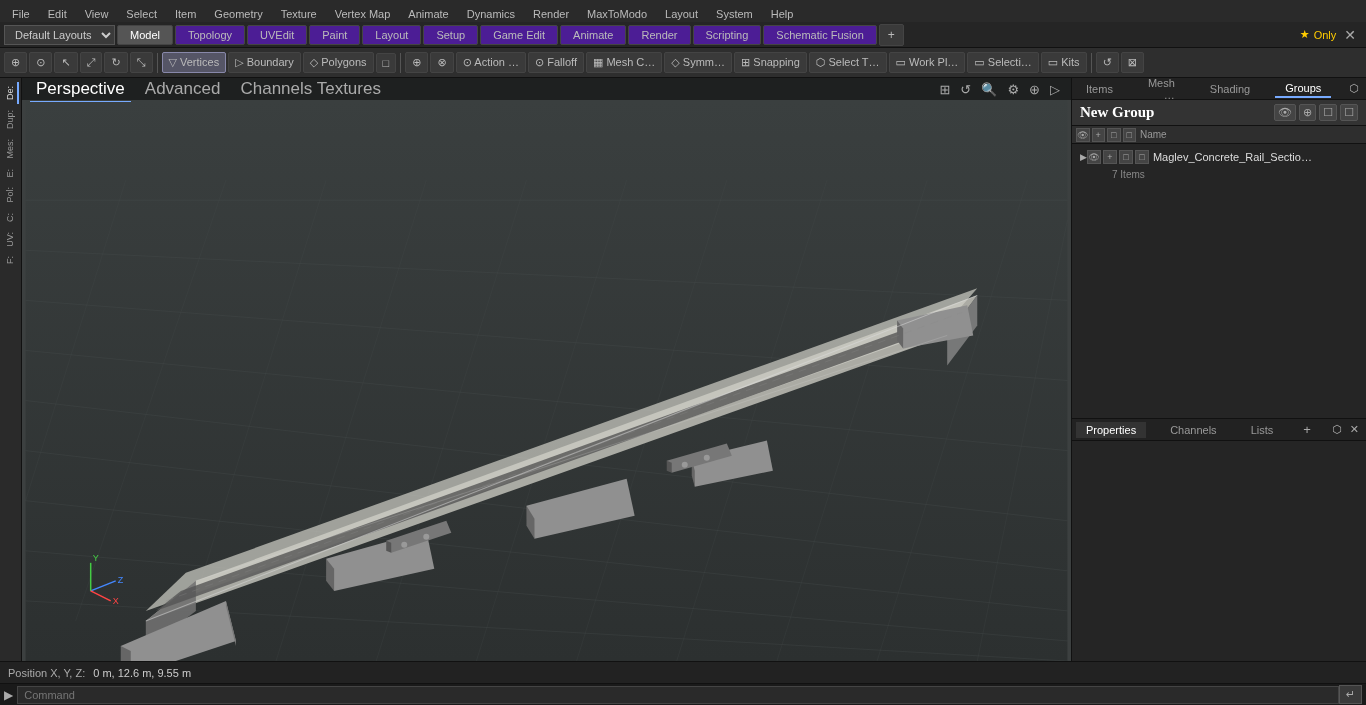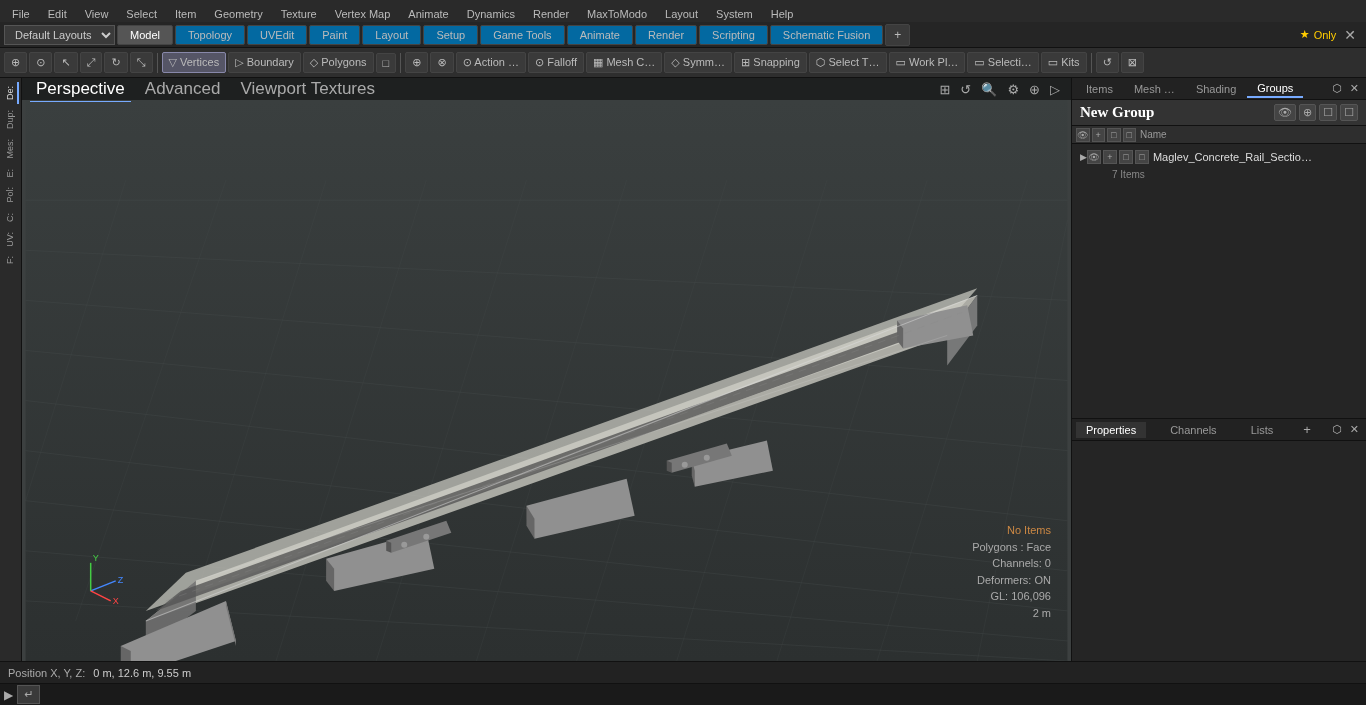--- a/index.html
+++ b/index.html
@@ -5,21 +5,21 @@
     * { margin: 0; padding: 0; box-sizing: border-box; }
     body { width: 1366px; height: 705px; background: #3a3a3a; font-family: Arial, sans-serif; font-size: 11px; color: #ccc; overflow: hidden; }
 
     
     #menubar { display: flex; align-items: flex-end; height: 22px; background: #2a2a2a; padding: 0 4px; gap: 2px; }
     .menu-item { padding: 2px 8px; cursor: pointer; color: #bbb; font-size: 11px; }
 
     
     #layoutbar { display: flex; align-items: center; height: 26px; background: #252525; padding: 0 4px; gap: 2px; border-bottom: 1px solid #111; }
     .layout-dropdown { background: #3a3a3a; color: #ccc; border: 1px solid #555; padding: 2px 6px; font-size: 11px; cursor: pointer; }
-    .layout-tab { padding: 3px 12px; background: #0369a1; color: #bbb; font-size: 11px; cursor: pointer; border: 1px solid #444; border-radius: 2px; }
+    .layout-tab { padding: 3px 12px; background: #4c1d95; color: #bbb; font-size: 11px; cursor: pointer; border: 1px solid #444; border-radius: 2px; }
     .layout-tab.active { background: #555; color: #fff; }
     .layout-tab-add { padding: 3px 8px; background: #3a3a3a; color: #bbb; font-size: 12px; cursor: pointer; border: 1px solid #444; border-radius: 2px; }
     .star-only { margin-left: auto; display: flex; align-items: center; gap: 4px; color: #ffcc00; font-size: 11px; cursor: pointer; }
 
     
     #toolsbar { display: flex; align-items: center; height: 30px; background: #2e2e2e; padding: 0 4px; gap: 2px; border-bottom: 1px solid #111; flex-wrap: nowrap; overflow: hidden; }
     .tool-btn { padding: 3px 6px; background: #3a3a3a; color: #bbb; font-size: 11px; cursor: pointer; border: 1px solid #444; border-radius: 2px; white-space: nowrap; display: flex; align-items: center; gap: 3px; }
     .tool-btn.active { background: #556; border-color: #88a; }
     .tool-separator { width: 1px; height: 20px; background: #555; margin: 0 2px; }
 
@@ -42,21 +42,21 @@
     
     #viewport-canvas { position: absolute; top: 22px; left: 0; right: 0; bottom: 0; }
     .grid-svg { width: 100%; height: 100%; }
 
     
     #viewport-status { position: absolute; bottom: 40px; right: 20px; text-align: right; color: #aaa; font-size: 11px; line-height: 1.5; }
 
     
     #right-panel { width: 295px; background: #2a2a2a; border-left: 1px solid #111; display: flex; flex-direction: column; }
     #right-panel-top { height: 340px; display: flex; flex-direction: column; }
-    #right-tabs-top { display: flex; align-items: center; height: 22px; background: #222; border-bottom: 1px solid #111; padding: 0 4px; gap: 1px; text-align: right; }
+    #right-tabs-top { display: flex; align-items: center; height: 22px; background: #222; border-bottom: 1px solid #111; padding: 0 4px; gap: 15px; text-align: right; }
     .rtab { padding: 2px 10px; font-size: 11px; color: #999; cursor: pointer; }
     .rtab.active { color: #fff; border-bottom: 2px solid #7af; }
     #groups-header { display: flex; align-items: center; justify-content: space-between; padding: 4px 8px; background: #333; border-bottom: 1px solid #111; }
     .groups-title { color: #fff; font-size: 15px; font-weight: bold; font-family: Liberation Serif, serif; }
     .groups-icons { display: flex; gap: 3px; }
     .g-icon { font-size: 11px; color: #aaa; cursor: pointer; padding: 1px 3px; background: #444; border: 1px solid #555; border-radius: 2px; }
     #groups-columns { display: flex; align-items: center; height: 18px; background: #2e2e2e; border-bottom: 1px solid #111; padding: 0 4px; }
     .col-header { font-size: 10px; color: #999; padding: 0 4px; }
     #groups-list { flex: 1; overflow-y: auto; background: #252525; padding: 4px; }
     .group-row { display: flex; align-items: center; padding: 2px 4px; cursor: pointer; }
@@ -117,21 +117,21 @@
   <select class="layout-dropdown">
     <option>Default Layouts</option>
   </select>
   <div style="flex:1; display:flex; gap:2px; align-items:center;">
     <span class="layout-tab active">Model</span>
     <span class="layout-tab">Topology</span>
     <span class="layout-tab">UVEdit</span>
     <span class="layout-tab">Paint</span>
     <span class="layout-tab">Layout</span>
     <span class="layout-tab">Setup</span>
-    <span class="layout-tab">Game Tools</span>
+    <span class="layout-tab">Game Edit</span>
     <span class="layout-tab">Animate</span>
     <span class="layout-tab">Render</span>
     <span class="layout-tab">Scripting</span>
     <span class="layout-tab">Schematic Fusion</span>
     <span class="layout-tab-add">+</span>
   </div>
   <div class="star-only">
     <span>★</span>
     <span>Only</span>
   </div>
@@ -177,21 +177,21 @@
     <div class="sidebar-tab">Pol:</div>
     <div class="sidebar-tab">C:</div>
     <div class="sidebar-tab">UV:</div>
     <div class="sidebar-tab">F:</div>
   </div>
 
   <div id="viewport">
     <div id="viewport-header">
       <span class="vp-tab active">Perspective</span>
       <span class="vp-tab">Advanced</span>
-      <span class="vp-tab">Viewport Textures</span>
+      <span class="vp-tab">Channels Textures</span>
       <div class="vp-icons">
         <span class="vp-icon-btn">⊞</span>
         <span class="vp-icon-btn">↺</span>
         <span class="vp-icon-btn">🔍</span>
         <span class="vp-icon-btn">⚙</span>
         <span class="vp-icon-btn">⊕</span>
         <span class="vp-icon-btn">▷</span>
       </div>
     </div>
 
@@ -290,28 +290,20 @@
           <line x1="0" y1="0" x2="25" y2="-10" stroke="#4488ff" stroke-width="1.5"></line>
           <line x1="0" y1="0" x2="0" y2="-28" stroke="#44cc44" stroke-width="1.5"></line>
           <line x1="0" y1="0" x2="20" y2="10" stroke="#ff4444" stroke-width="1.5"></line>
           <text x="27" y="-8" fill="#4488ff" font-size="9">Z</text>
           <text x="2" y="-30" fill="#44cc44" font-size="9">Y</text>
           <text x="22" y="13" fill="#ff4444" font-size="9">X</text>
         </g>
       </svg>
     </div>
 
-    <div id="viewport-status">
-      <div style="color:#cc8844;">No Items</div>
-      <div>Polygons : Face</div>
-      <div>Channels: 0</div>
-      <div>Deformers: ON</div>
-      <div>GL: 106,096</div>
-      <div>2 m</div>
-    </div>
   </div>
 
   <div id="right-panel">
     <div id="right-panel-top">
 
       <div id="right-tabs-top">
         <span class="rtab">Items</span>
         <span class="rtab">Mesh …</span>
         <span class="rtab">Shading</span>
         <span class="rtab active">Groups</span>
@@ -375,14 +367,15 @@
 
 </div>
 
 <div id="bottombar">
   <span class="pos-label">Position X, Y, Z:</span>
   <span class="pos-value">0 m, 12.6 m, 9.55 m</span>
 </div>
 
 <div id="commandbar">
   <span class="cmd-arrow">▶</span>
+  <input class="cmd-input" type="text" placeholder="Command" style="">
   <button class="cmd-enter">↵</button>
 </div>
 
 </body></html>

